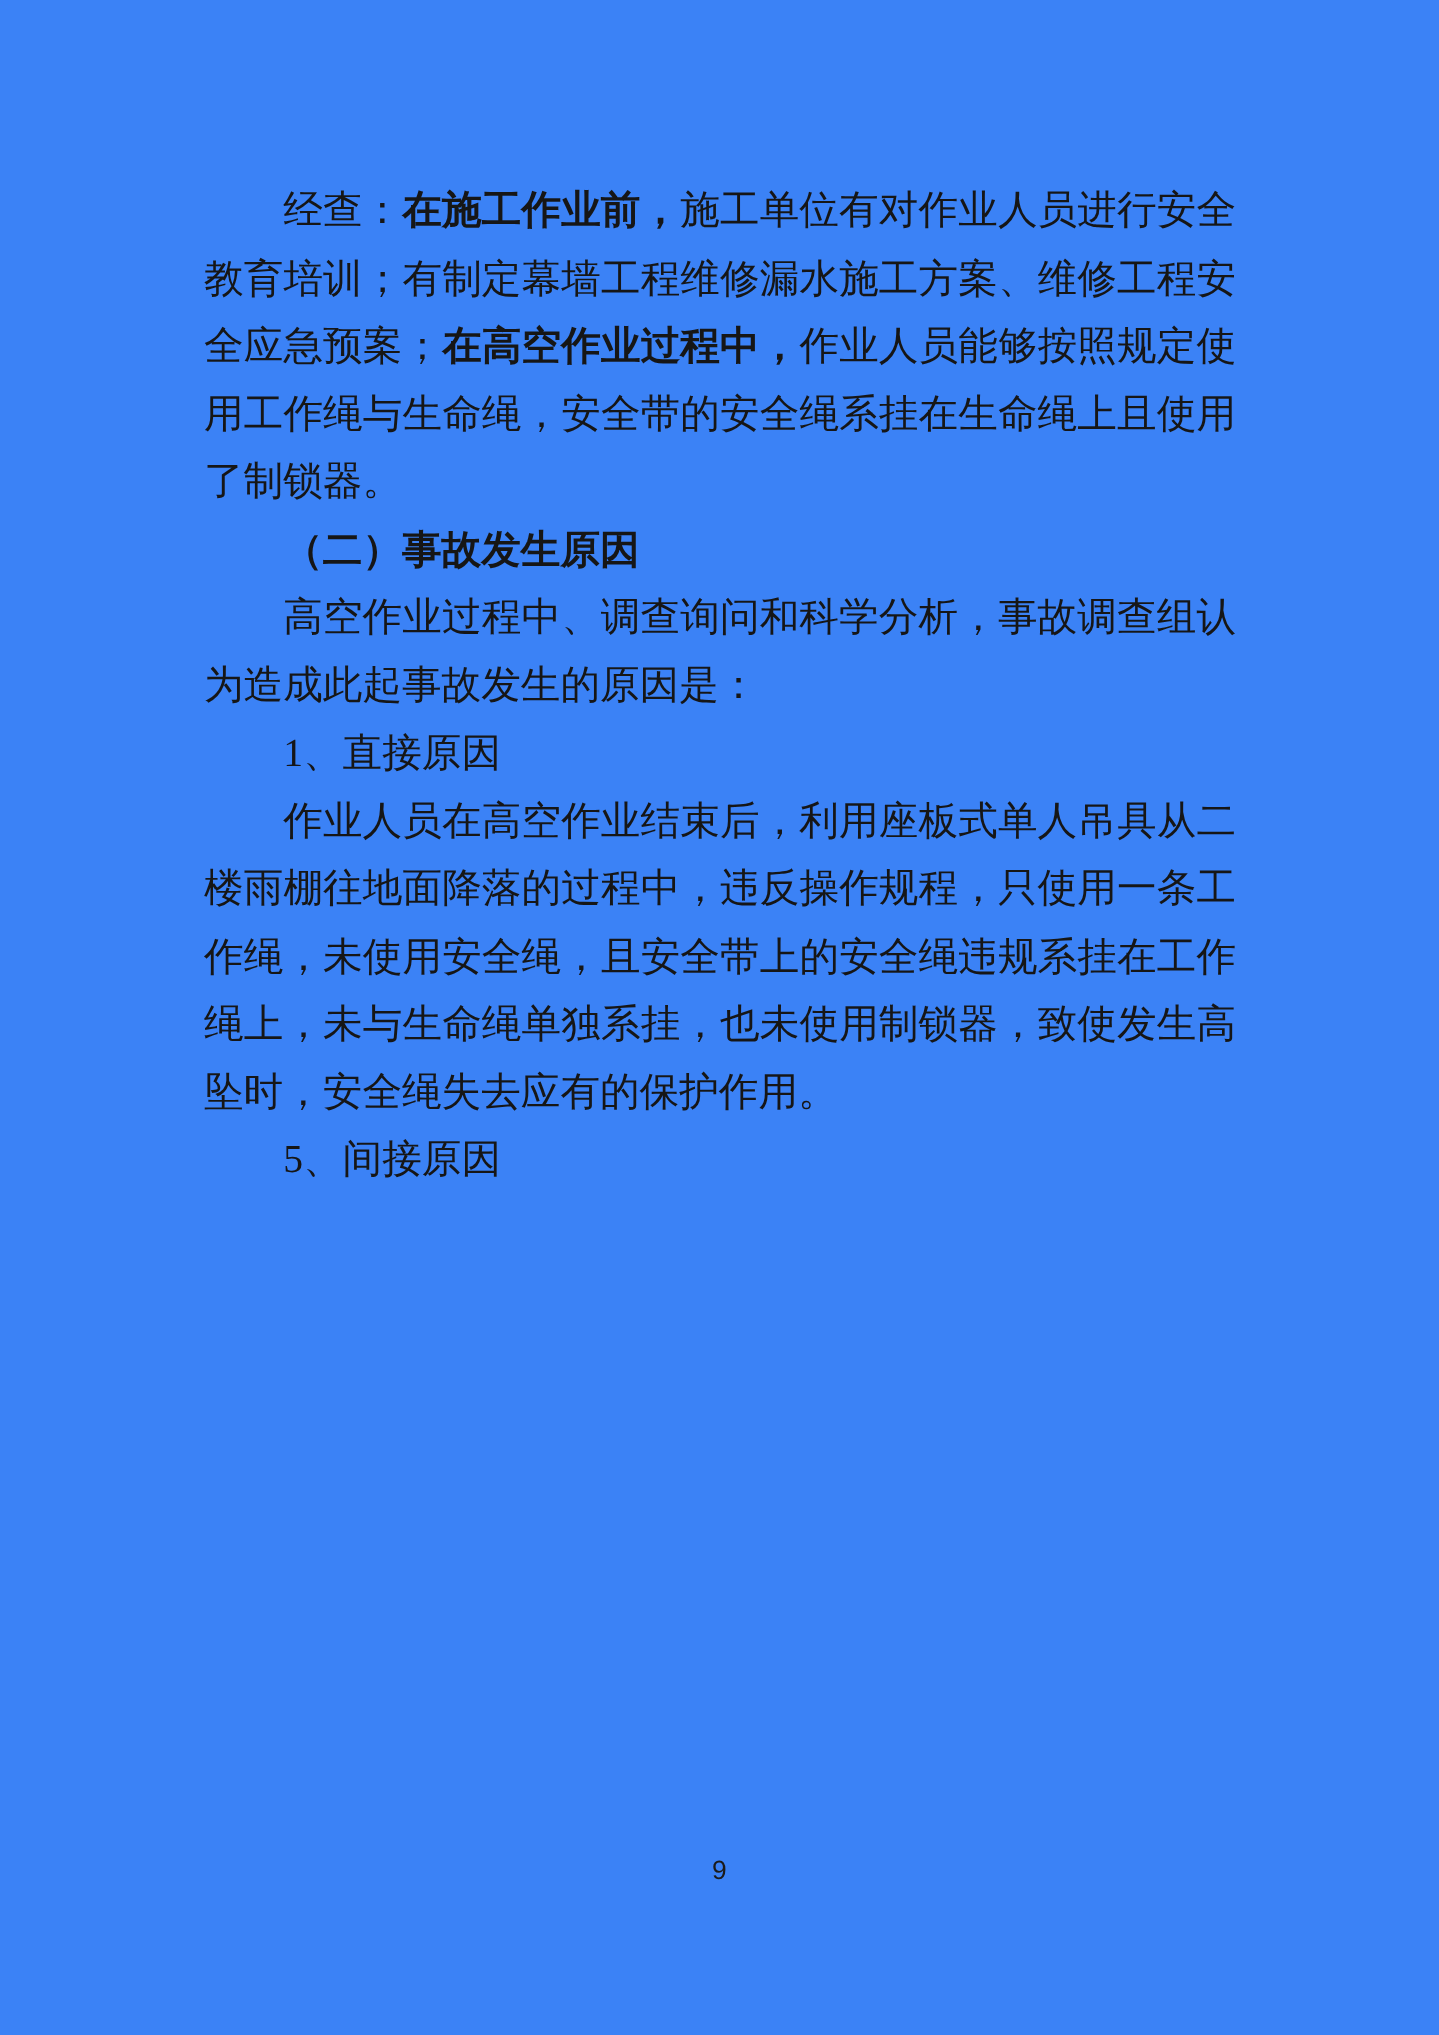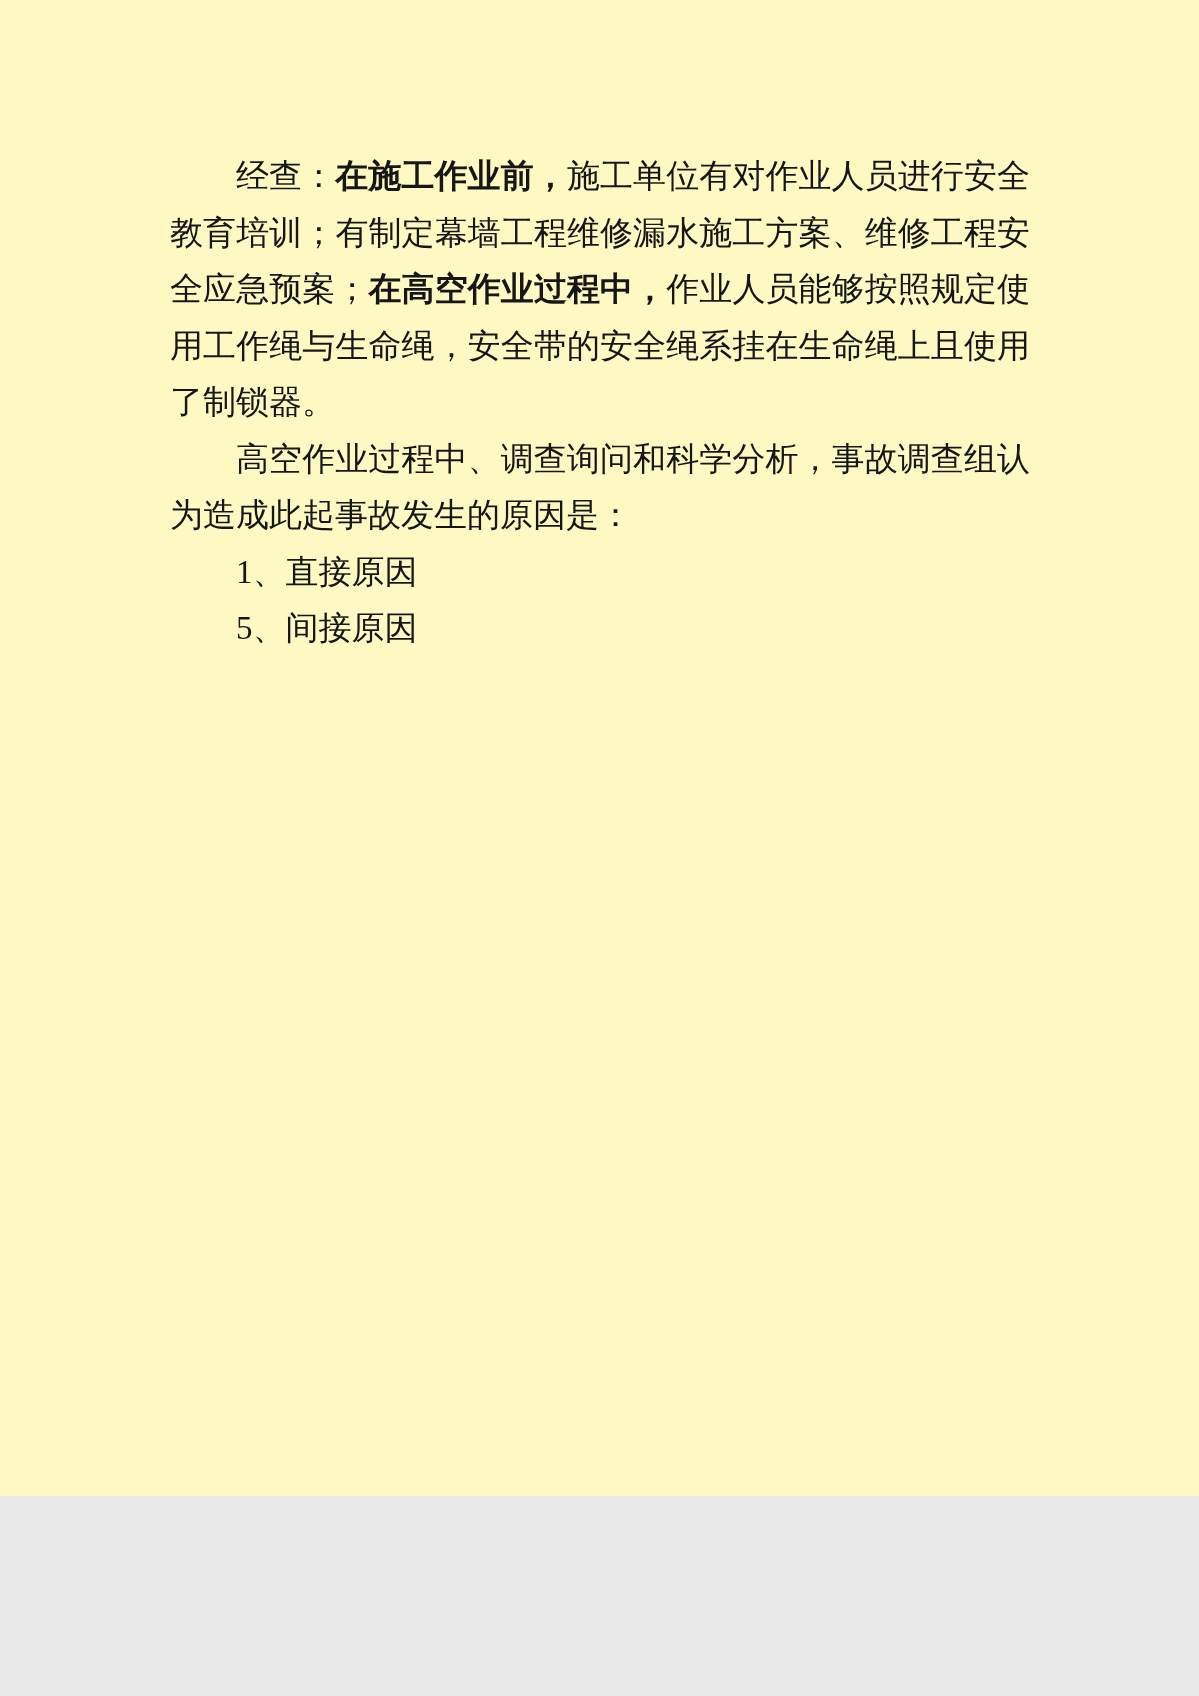--- a/index.html
+++ b/index.html
@@ -1,21 +1,21 @@
 <!DOCTYPE html>
 <html><head>
 <meta charset="utf-8">
 <style>
   * { margin: 0; padding: 0; box-sizing: border-box; }
   html, body { background: #e8e8e8; }
   .page {
     position: relative;
     width: 1199px;
-    height: 1496px;
-    background: #fef9c3;
+    height: 1696px;
+    background: #3b82f6;
     margin: 0 auto;
     overflow: hidden;
     font-family: "Liberation Serif", "DejaVu Serif", serif;
   }
   .content {
     position: absolute;
     left: 170px;
     top: 148px;
     width: 860px;
     color: #161616;
@@ -42,18 +42,20 @@
     line-height: 28px;
     font-family: "Liberation Sans", "DejaVu Sans", sans-serif;
   }
 </style>
 </head>
 <body>
 
 <div class="page">
   <div class="content" id="paragraphs">
       <p><span class="seg-normal">经查：</span><span class="seg-bold">在施工作业前，</span><span class="seg-normal">施工单位有对作业人员进行安全教育培训；有制定幕墙工程维修漏水施工方案、维修工程安全应急预案；</span><span class="seg-bold">在高空作业过程中，</span><span class="seg-normal">作业人员能够按照规定使用工作绳与生命绳，安全带的安全绳系挂在生命绳上且使用了制锁器。</span></p>
+      <p><span class="seg-bold">（二）事故发生原因</span></p>
       <p><span class="seg-normal">高空作业过程中、调查询问和科学分析，事故调查组认为造成此起事故发生的原因是：</span></p>
       <p><span class="seg-normal">1、直接原因</span></p>
+      <p><span class="seg-normal">作业人员在高空作业结束后，利用座板式单人吊具从二楼雨棚往地面降落的过程中，违反操作规程，只使用一条工作绳，未使用安全绳，且安全带上的安全绳违规系挂在工作绳上，未与生命绳单独系挂，也未使用制锁器，致使发生高坠时，安全绳失去应有的保护作用。</span></p>
       <p><span class="seg-normal">5、间接原因</span></p>
     </div>
   <div class="page-number">9</div>
 </div>
 
 </body></html>

